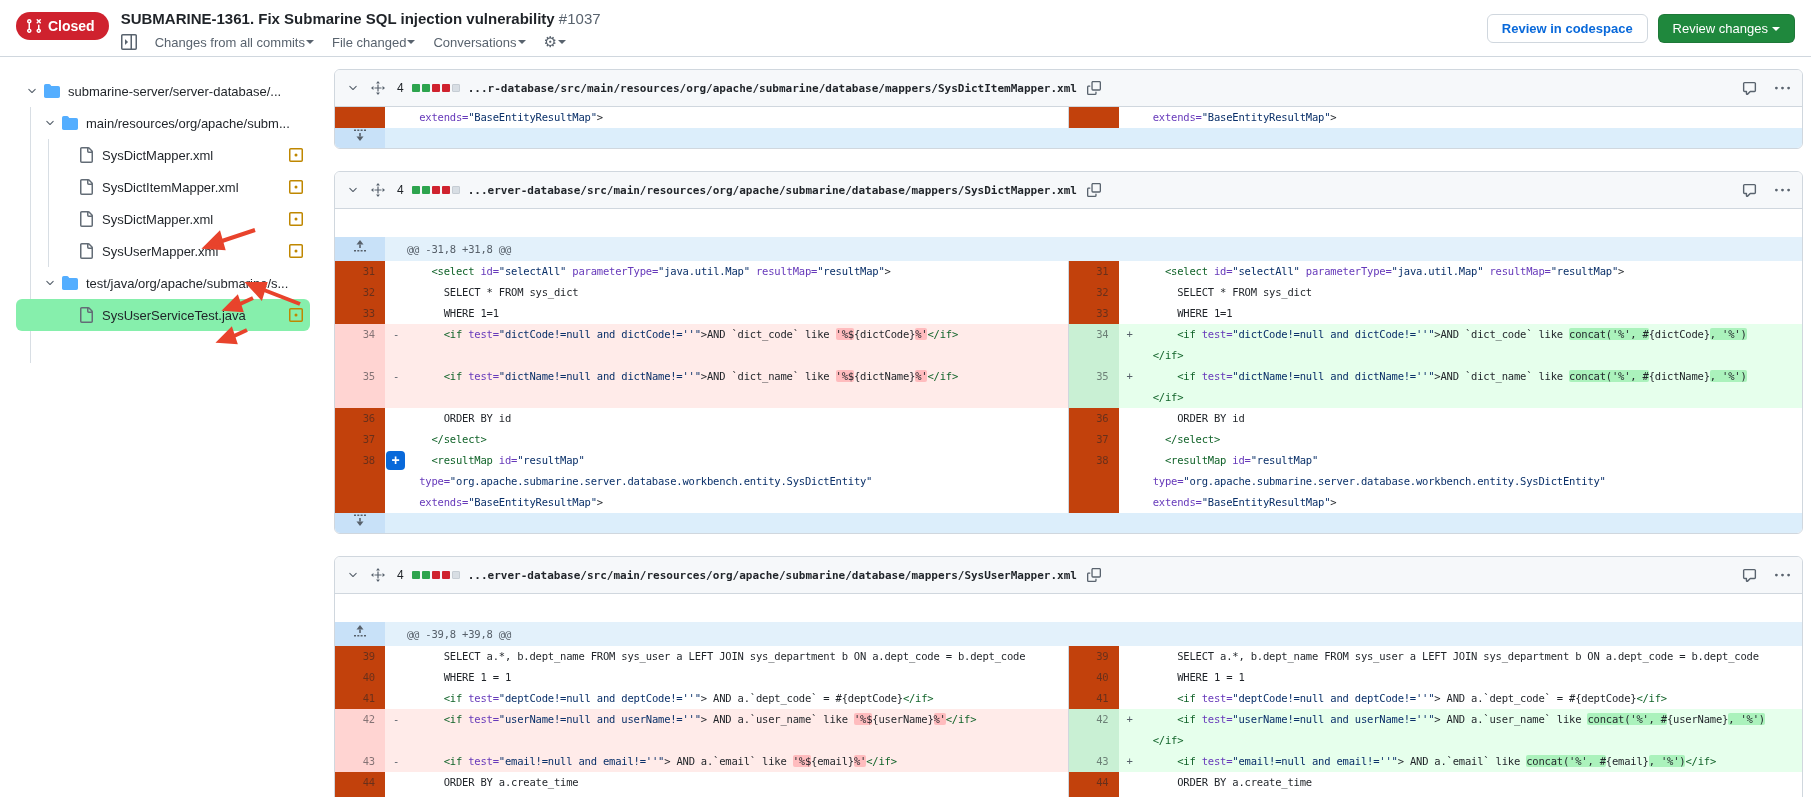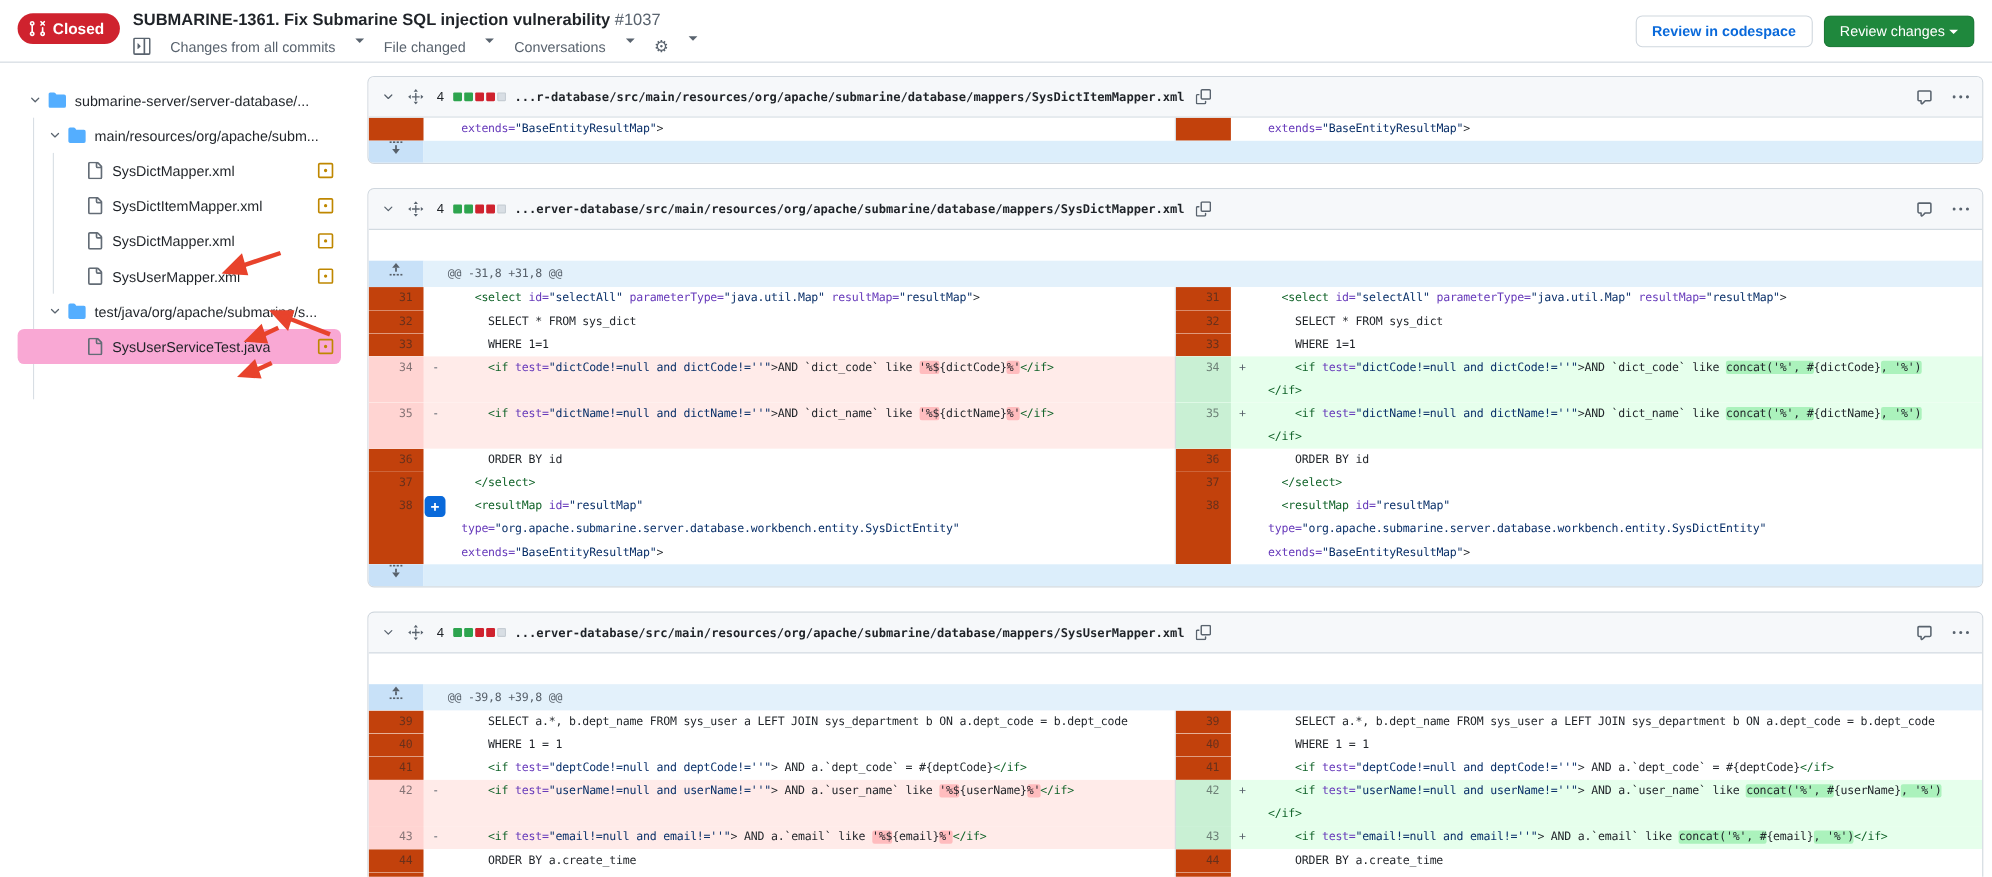--- a/index.html
+++ b/index.html
@@ -6,40 +6,40 @@
   html,body { width:1811px; height:797px; overflow:hidden; background:#fff;
     font-family:"Liberation Sans", sans-serif; color:#1f2328; }
   .topbar { height:57px; border-bottom:1px solid #d0d7de; display:flex; align-items:flex-start;
     padding:10px 16px 0 16px; position:relative; background:#fff; }
   .status-pill { display:inline-flex; align-items:center; gap:6px; background:#cf222e; color:#fff;
     border-radius:999px; padding:6px 14px 6px 10px; font-size:14px; font-weight:600; margin-top:2px; }
   .title-block { margin-left:12px; }
   .pr-title { font-size:15px; font-weight:700; }
   .pr-number { font-weight:400; color:#59636e; }
   .pr-toolbar { display:flex; align-items:center; gap:18px; margin-top:6px; color:#59636e; font-size:13px; }
-  .tb-item { display:inline-flex; gap:18px; cursor:pointer; }
+  .tb-item { display:inline-flex; align-items:center; gap:1px; cursor:pointer; }
   .caret { width:0; height:0; border-left:4px solid transparent; border-right:4px solid transparent;
     border-top:4px solid #59636e; display:inline-block; }
   .caret.white { border-top-color:#fff; }
   .topbar-actions { position:absolute; right:16px; top:14px; display:flex; gap:10px; }
   .btn-codespace { background:#fff; border:1px solid #d0d7de; color:#0969da; font-size:13px; font-weight:600;
     border-radius:6px; padding:6px 14px; cursor:pointer; font-family:inherit; }
   .btn-review { background:#1f883d; border:1px solid rgba(27,31,36,0.15); color:#fff; font-size:13px; font-weight:400;
     border-radius:6px; padding:6px 14px; cursor:pointer; display:inline-flex; align-items:center; gap:4px; font-family:inherit; }
   .app { display:flex; height:740px; }
   .sidebar { width:322px; flex:none; padding:10px 12px 0 16px; position:relative; }
   .filter-wrap { position:relative; }
   .filter-wrap svg { position:absolute; left:9px; top:8px; }
   .filter-input { width:100%; height:31px; border:1px solid #d0d7de; border-radius:6px; padding:0 8px 0 30px;
     font-size:13px; color:#1f2328; font-family:inherit; outline:none; background:#fff; }
   .filter-input::placeholder { color:#6e7781; }
   .tree { margin-top:8px; position:relative; }
   .tree-row { height:32px; display:flex; align-items:center; font-size:13px; cursor:pointer;
     border-radius:6px; padding-right:6px; position:relative; }
-  .tree-row.selected { background:#f9a8d4; }
+  .tree-row.selected { background:#86efac; }
   .tree-chev { width:16px; display:inline-flex; justify-content:center; margin-right:4px; flex:none; }
   .tree-ico { width:16px; margin-right:8px; flex:none; display:inline-flex; }
   .tree-label { white-space:nowrap; overflow:hidden; }
   .tree-status { margin-left:auto; flex:none; display:inline-flex; }
   .guide { position:absolute; width:1px; background:#d8dee4; }
   .arrows-overlay { position:absolute; left:0; top:0; width:322px; height:797px; pointer-events:none; }
   .main { flex:1; padding:12px 8px 0 12px; overflow:hidden; }
   .diff-card { border:1px solid #d0d7de; border-radius:6px; margin-bottom:22px; background:#fff; overflow:hidden; }
   .diff-header { height:37px; background:#f6f8fa; border-bottom:1px solid #d0d7de; display:flex;
     align-items:center; padding:0 10px; gap:8px; }

